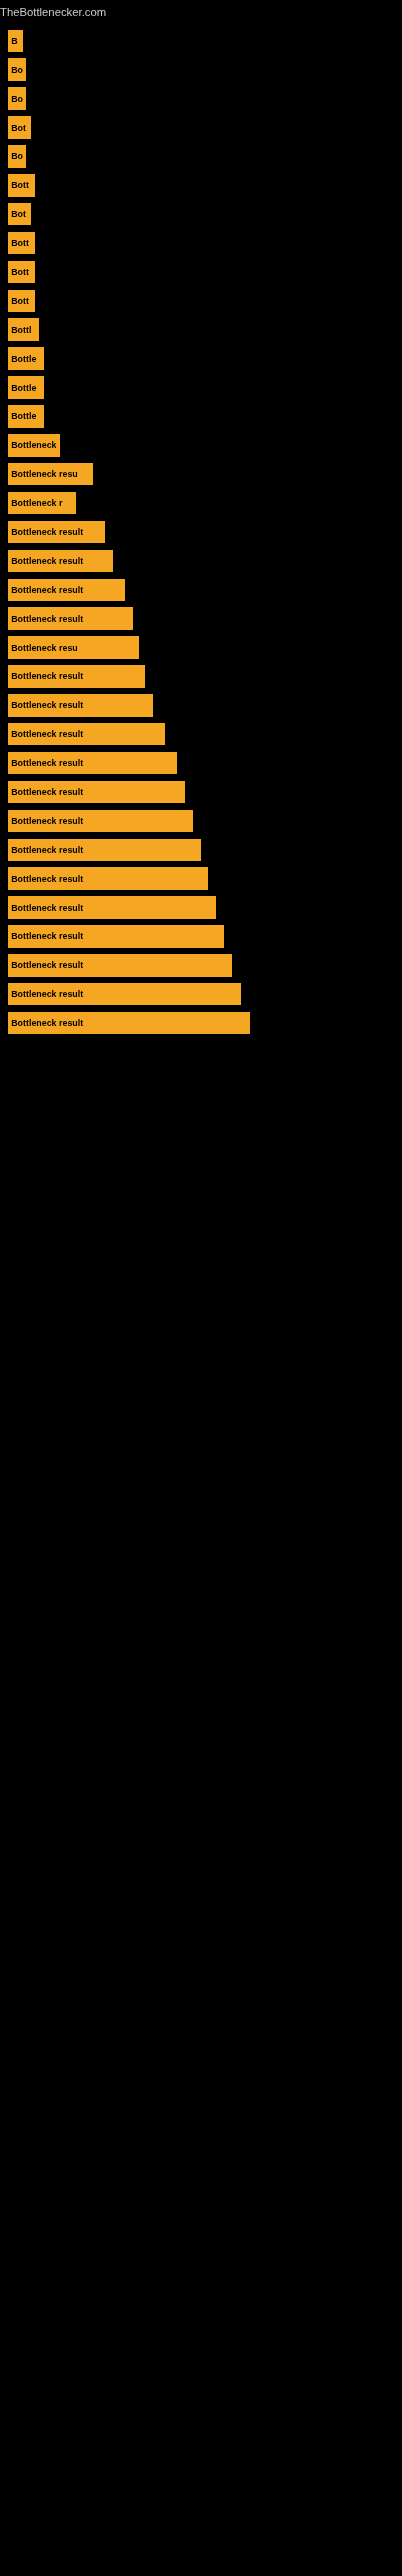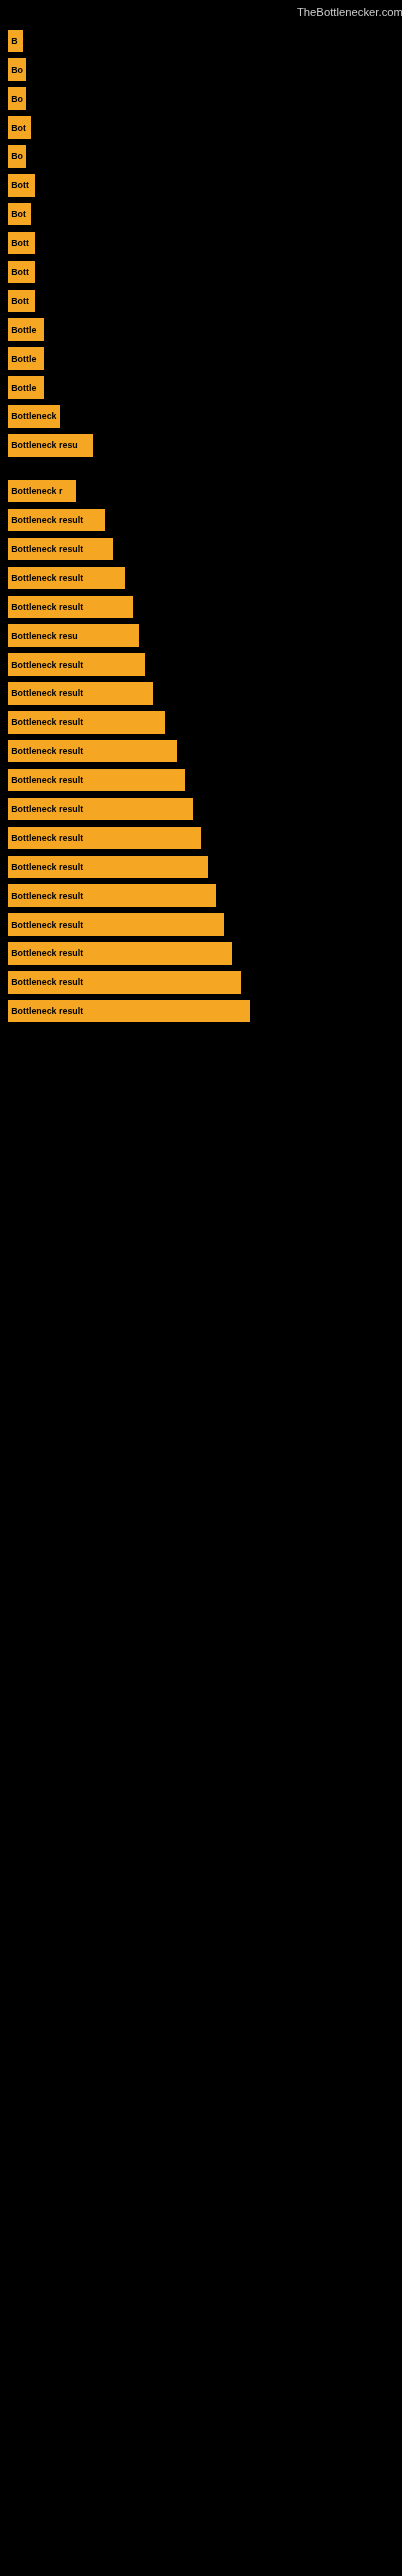--- a/index.html
+++ b/index.html
@@ -8,21 +8,21 @@
       box-sizing: border-box;
     }
     body {
       width: 403px;
       height: 2576px;
       background-color: #000000;
       font-family: Arial, sans-serif;
       overflow: hidden;
     }
     .site-title {
-      text-align: right;
+      text-align: left;
       color: #cccccc;
       font-size: 11.3px;
       padding: 6.4px 0 3.2px 0;
     }
     .bars-container {
       padding: 8px 8px 8px 8px;
       display: flex;
       flex-direction: column;
       gap: 0px;
     }
@@ -76,36 +76,39 @@
     <div class="bar-row">
       <div class="bar" style="width: 26.6px;">Bott</div>
     </div>
     <div class="bar-row">
       <div class="bar" style="width: 26.6px;">Bott</div>
     </div>
     <div class="bar-row">
       <div class="bar" style="width: 26.6px;">Bott</div>
     </div>
     <div class="bar-row">
+      <div class="bar" style="width: 31px;">Bottl</div>
+    </div>
+    <div class="bar-row">
       <div class="bar" style="width: 36px;">Bottle</div>
     </div>
     <div class="bar-row">
       <div class="bar" style="width: 36px;">Bottle</div>
     </div>
     <div class="bar-row">
       <div class="bar" style="width: 36px;">Bottle</div>
     </div>
     <div class="bar-row">
       <div class="bar" style="width: 52px;">Bottleneck</div>
     </div>
     <div class="bar-row">
       <div class="bar" style="width: 85px;">Bottleneck resu</div>
     </div>
     <div class="bar-row">
-      <div class="bar" style="width: 68px; margin-top: 17px;">Bottleneck r</div>
+      <div class="bar" style="width: 68px;">Bottleneck r</div>
     </div>
     <div class="bar-row">
       <div class="bar" style="width: 97px;">Bottleneck result</div>
     </div>
     <div class="bar-row">
       <div class="bar" style="width: 105px;">Bottleneck result</div>
     </div>
     <div class="bar-row">
       <div class="bar" style="width: 117px;">Bottleneck result</div>
     </div>

